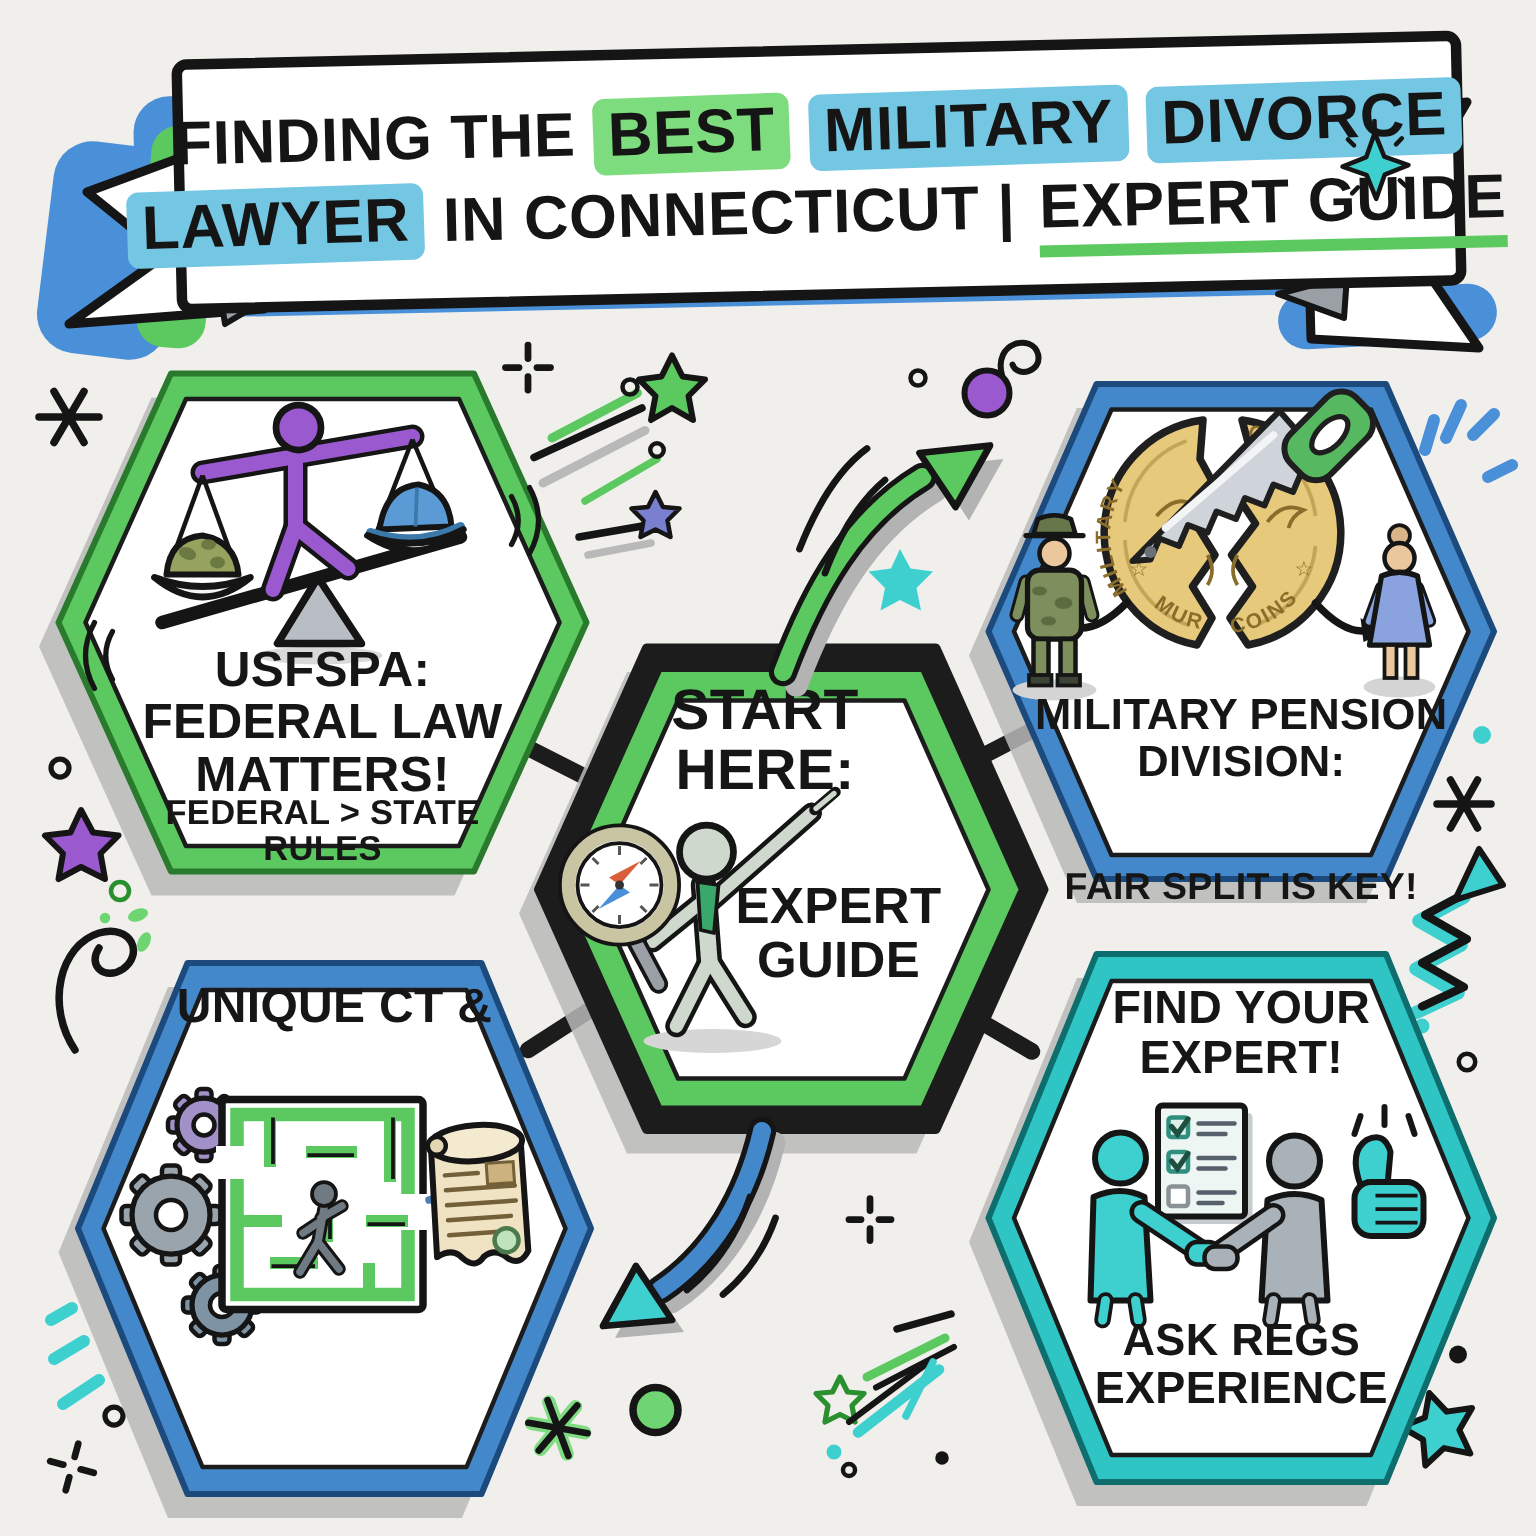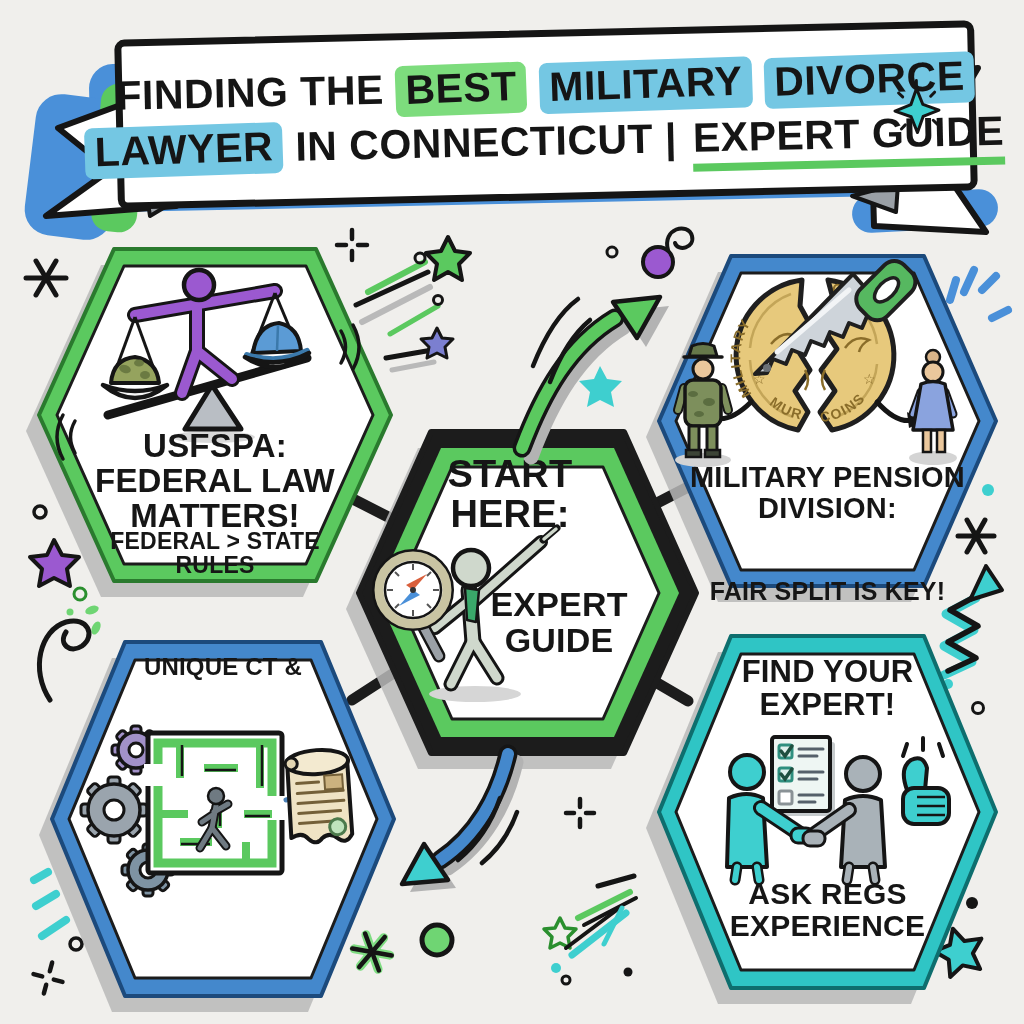--- a/index.html
+++ b/index.html
@@ -435,21 +435,21 @@
         <g stroke="#746038" stroke-width="3" stroke-linecap="round">
           <line x1="250" y1="144" x2="272" y2="144"></line>
           <line x1="250" y1="154" x2="296" y2="154"></line>
           <line x1="250" y1="164" x2="296" y2="164"></line>
           <line x1="250" y1="174" x2="292" y2="174"></line>
           <line x1="250" y1="184" x2="288" y2="184"></line>
         </g>
         <circle cx="288" cy="190" r="8" fill="#bfe3bd" stroke="#4c7a4c" stroke-width="3"></circle>
       </g>
     </svg>
-    <div class="hex-text" style="left:0;top:16px;width:350px;font-size:24px;">
+    <div class="hex-text" style="left:0;top:16px;width:350px;font-size:32px;">
       <div>UNIQUE CT &amp;</div>
     </div>
   </div>
 
   <div class="hex-card" style="left:655px;top:632px;width:345px;height:360px;">
     <svg width="345" height="360" viewBox="0 0 345 360">
       <polygon points="63,20 256,20 328,196 256,372 63,372 -9,196" fill="#b9b9b9" opacity="0.85"></polygon>
       <polygon points="76,4 269,4 341,180 269,356 76,356 4,180" fill="#2fc5c5" stroke="#0e6e6e" stroke-width="4" stroke-linejoin="round"></polygon>
       <polygon points="86,22 259,22 324,180 259,338 86,338 21,180" fill="#ffffff" stroke="#1c1c1c" stroke-width="3" stroke-linejoin="round"></polygon>
 

